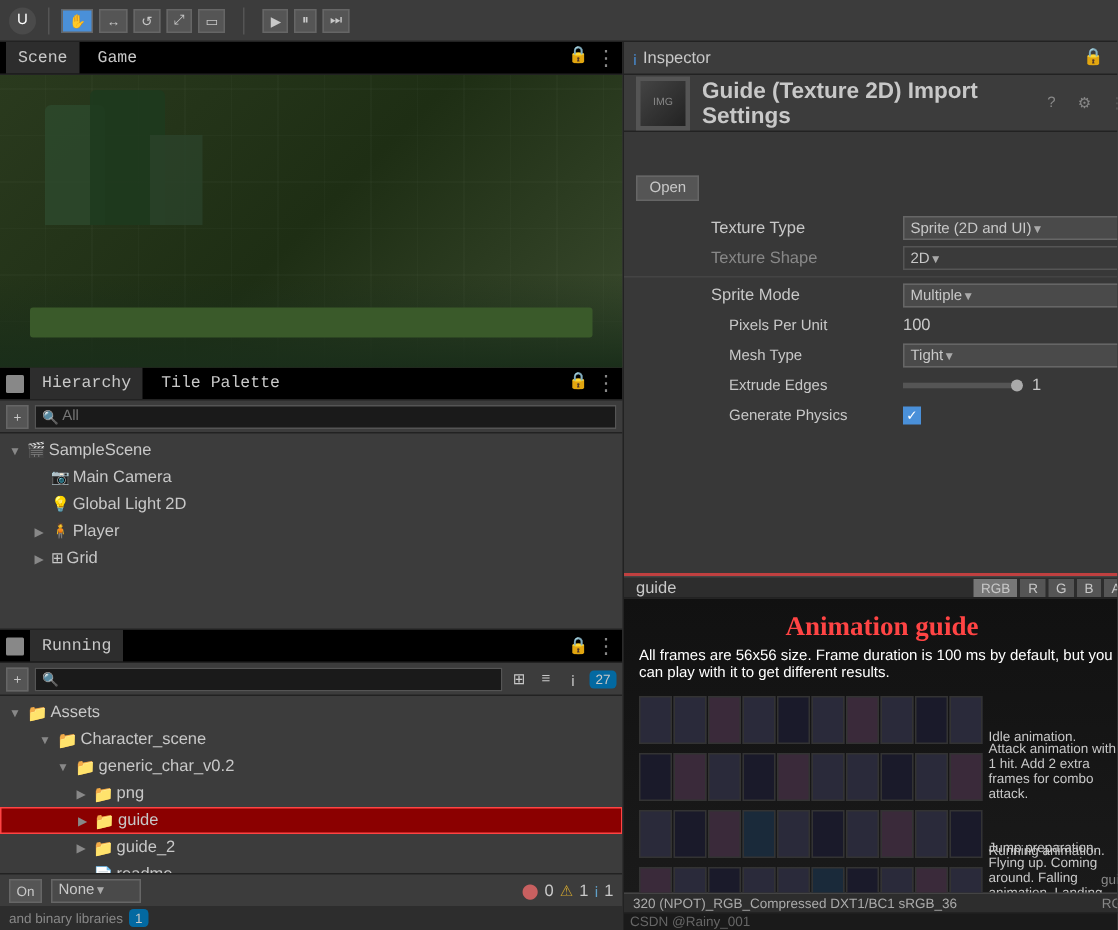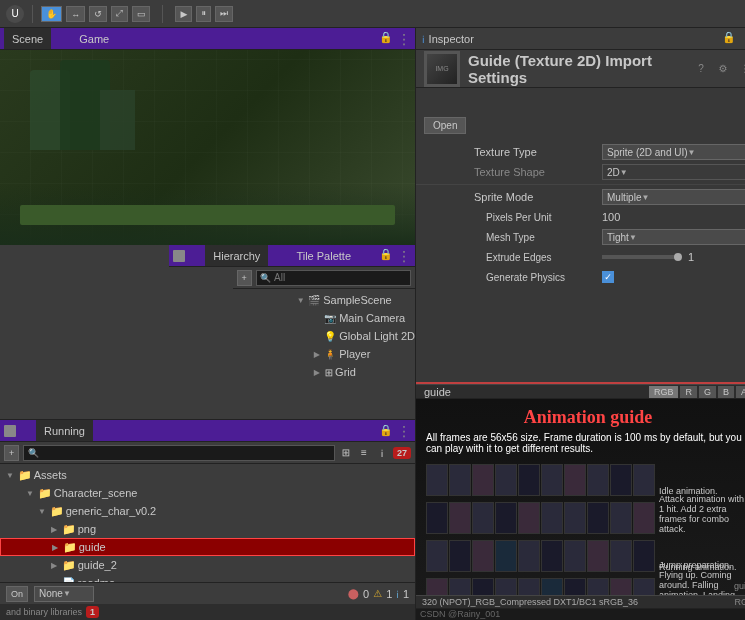--- a/index.html
+++ b/index.html
@@ -13,24 +13,25 @@
       overflow: hidden;
       display: flex;
       flex-direction: column;
     }
 
     
     .panel-header {
       display: flex;
       align-items: center;
       height: 22px;
-      background: #4c1d95;
+      background: #000000;
       border-bottom: 1px solid #222;
       padding: 0 4px;
-      gap: 20px;
+      gap: 4px;
+      font-family: Liberation Mono, monospace;
     }
     .panel-header-tab {
       display: flex;
       align-items: center;
       height: 100%;
       padding: 0 8px;
       font-size: 11px;
       color: #c8c8c8;
       gap: 4px;
     }
@@ -353,26 +354,25 @@
       background: #555;
       padding: 1px 5px;
       font-size: 9px;
       color: #c8c8c8;
       cursor: pointer;
     }
     .rgb-tab.active { background: #777; }
 
     
     .badge {
-      background: #b91c1c;
+      background: #0369a1;
       border-radius: 3px;
       padding: 1px 4px;
       font-size: 9px;
       color: #c8c8c8;
-      font-weight: bold;
     }
 
     
     .tb-btn {
       background: #555;
       border: 1px solid #666;
       color: #c8c8c8;
       font-size: 9px;
       padding: 1px 4px;
       height: 16px;
@@ -512,21 +512,21 @@
 
             <div style="position:absolute;bottom:0;left:0;right:0;height:60px;background:linear-gradient(0deg,#1a2e1a,transparent);"></div>
             <div style="position:absolute;top:20px;left:30px;width:40px;height:80px;background:#2d4a2d;opacity:0.8;border-radius:4px 4px 0 0;"></div>
             <div style="position:absolute;top:10px;left:60px;width:50px;height:90px;background:#1e3a1e;opacity:0.9;border-radius:4px 4px 0 0;"></div>
             <div style="position:absolute;top:40px;left:100px;width:35px;height:60px;background:#2a422a;opacity:0.8;"></div>
             <div style="position:absolute;bottom:20px;left:20px;right:20px;height:20px;background:#3a5a2a;border-radius:2px;"></div>
           </div>
         </div>
       </div>
 
-      <div class="hierarchy-panel" style="flex:0 0 175px;align-items:flex-end;">
+      <div class="hierarchy-panel" style="flex:0 0 175px;">
         <div class="panel-header">
           <div style="width:12px;height:12px;background:#888;border-radius:1px;"></div>
           <span class="panel-header-tab active">Hierarchy</span>
           <span class="panel-header-tab">Tile Palette</span>
           <div style="margin-left:auto;display:flex;gap:4px;">
             <div class="lock-icon">🔒</div>
             <div class="dots-icon">⋮</div>
           </div>
         </div>
         <div class="hierarchy-toolbar">

